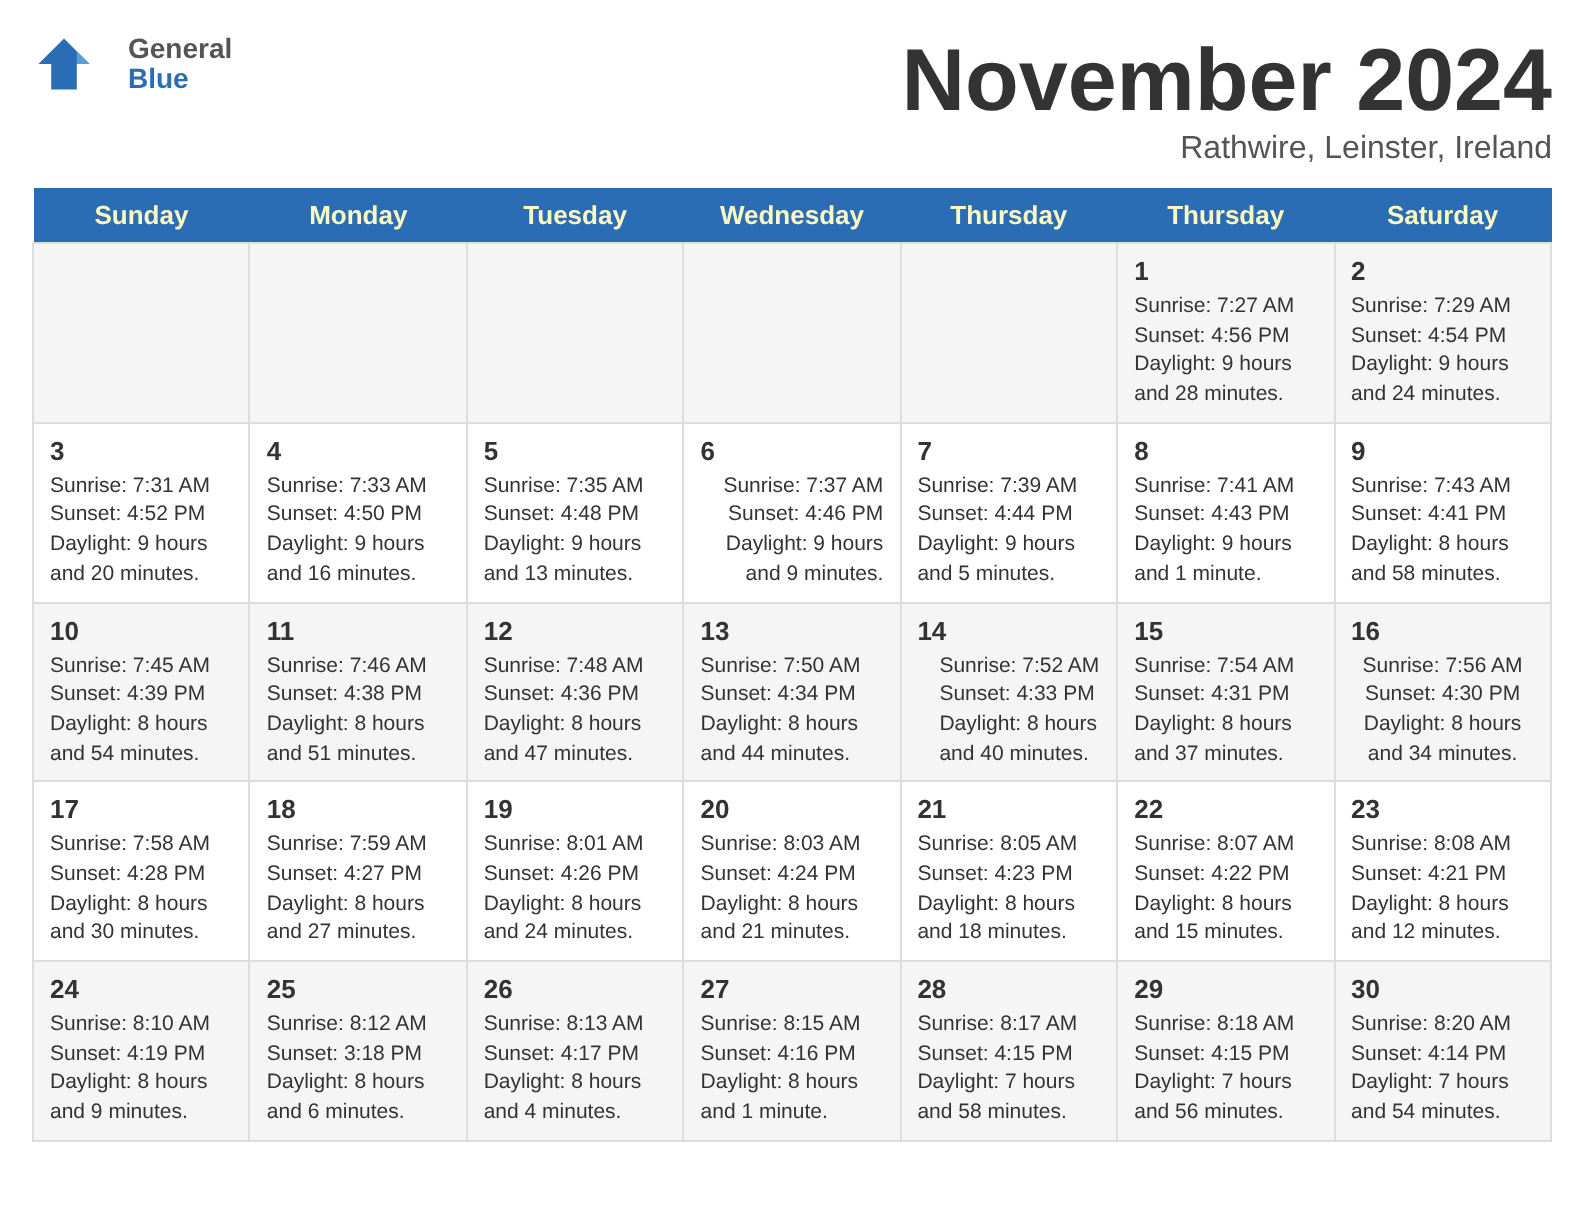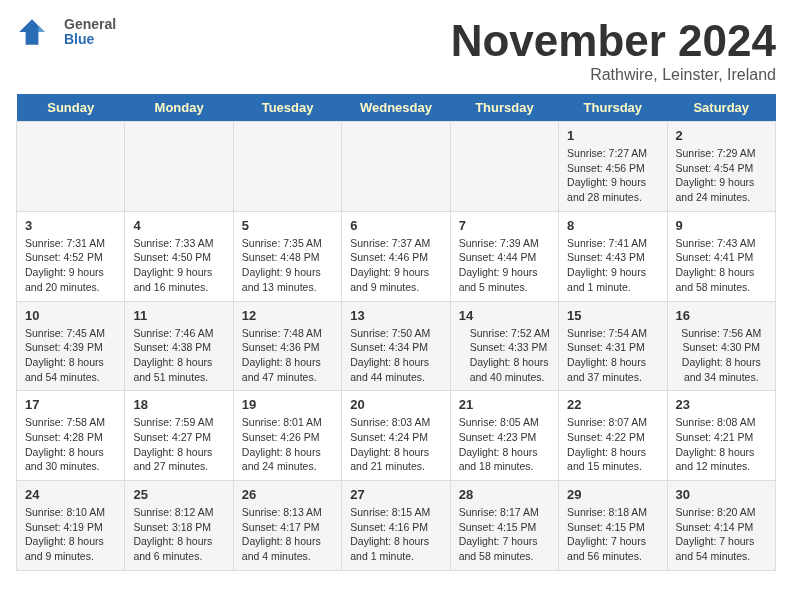--- a/index.html
+++ b/index.html
@@ -156,21 +156,21 @@
         </td>
         <td>
           <span class="day-number">5</span>
           <div class="day-info" style="white-space: pre-line;">Sunrise: 7:35 AM
 Sunset: 4:48 PM
 Daylight: 9 hours
 and 13 minutes.</div>
         </td>
         <td>
           <span class="day-number">6</span>
-          <div class="day-info" style="white-space: pre-line;">Sunrise: 7:37 AM
+          <div class="day-info" style="white-space: pre-line; text-align: right;">Sunrise: 7:37 AM
 Sunset: 4:46 PM
 Daylight: 9 hours
 and 9 minutes.</div>
         </td>
         <td>
           <span class="day-number">7</span>
           <div class="day-info" style="white-space: pre-line;">Sunrise: 7:39 AM
 Sunset: 4:44 PM
 Daylight: 9 hours
 and 5 minutes.</div>

